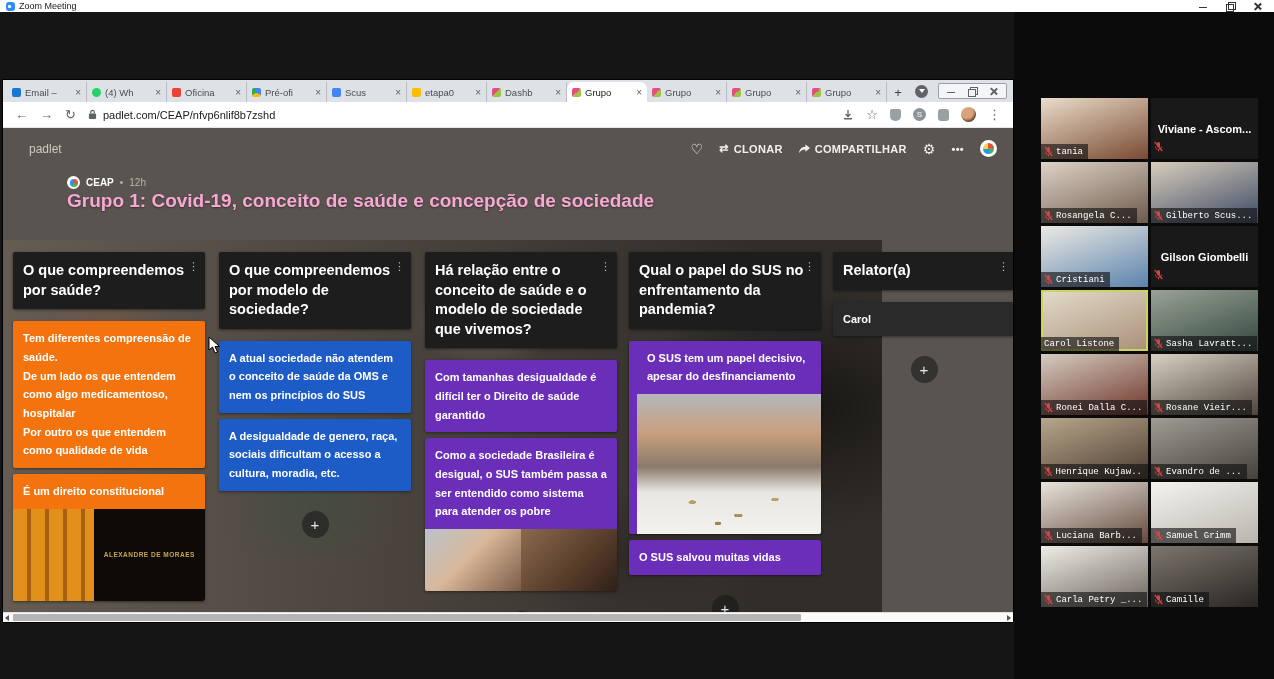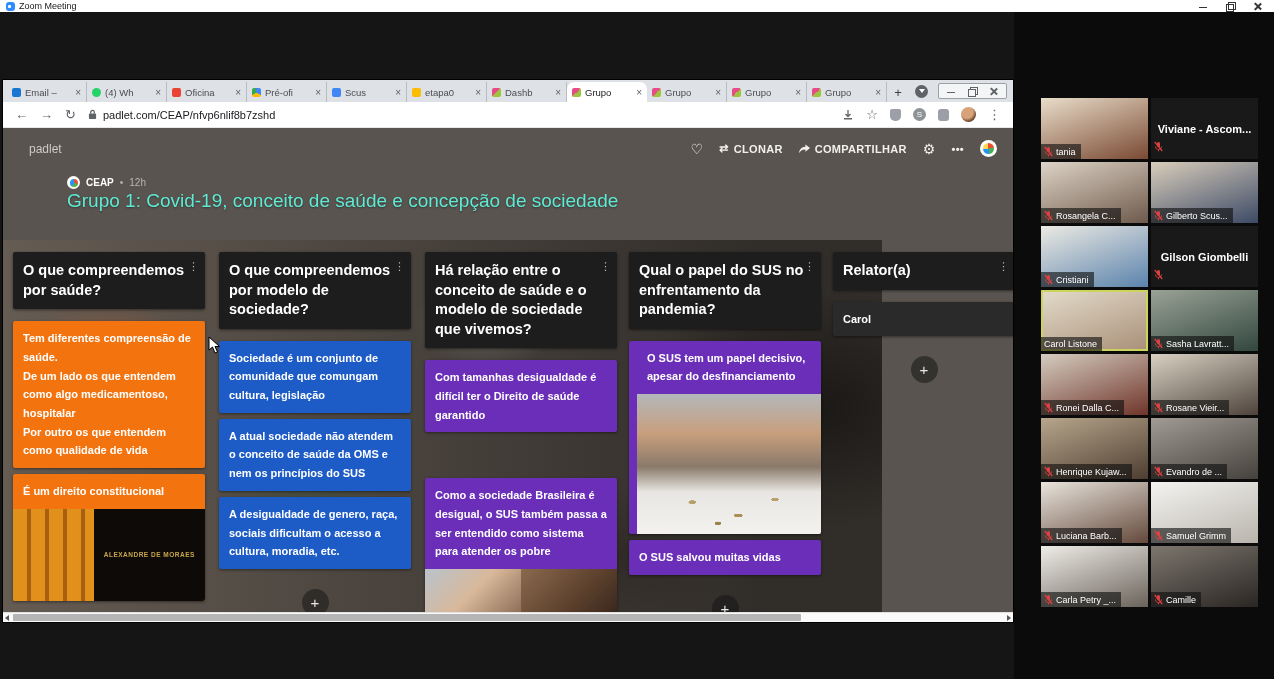--- a/index.html
+++ b/index.html
@@ -74,21 +74,21 @@
   .gear { font-size:14px; font-weight:normal; }
   .p-avatar { width:17px; height:17px; border-radius:50%; background:#fff; position:relative; cursor:pointer; }
   .p-avatar:after { content:""; position:absolute; inset:3px; border-radius:50%;
     background:conic-gradient(#e94f37 0 25%,#4caf50 0 50%,#2196f3 0 75%,#ffd54f 0); }
   .p-author { position:absolute; left:64px; top:48px; display:flex; align-items:center; gap:6px;
     font-size:10px; color:#ffffff; font-weight:bold; }
   .p-author .mini-av { width:13px; height:13px; border-radius:50%; background:#fff; position:relative; }
   .p-author .mini-av:after { content:""; position:absolute; inset:2.5px; border-radius:50%;
     background:conic-gradient(#e94f37 0 30%,#4caf50 0 60%,#2196f3 0); }
   .p-author .sep,.p-author .time { color:#b9b4ae; font-weight:normal; }
-  .p-title { position:absolute; left:64px; top:62px; font-size:19px; font-weight:normal; color:#5eead4;
+  .p-title { position:absolute; left:64px; top:62px; font-size:19px; font-weight:bold; color:#f9a8d4;
     text-shadow:0 1px 2px rgba(0,0,0,.4); }
 
   .board { position:absolute; left:0; top:112px; width:879px; height:372px; background-color:#6e655d;
     background-image:
       radial-gradient(140px 90px at 12% 30%, rgba(170,90,50,.45), transparent 60%),
       radial-gradient(160px 110px at 35% 72%, rgba(60,80,60,.5), transparent 60%),
       radial-gradient(120px 80px at 55% 22%, rgba(125,125,118,.5), transparent 60%),
       radial-gradient(180px 120px at 70% 85%, rgba(40,35,30,.6), transparent 60%),
       radial-gradient(240px 160px at 92% 45%, rgba(22,20,18,.85), transparent 75%),
       linear-gradient(90deg, rgba(80,70,60,.3), rgba(28,26,24,.75) 86%); }
@@ -132,21 +132,21 @@
   .cursor { position:absolute; left:205px; top:256px; z-index:30; pointer-events:none; }
 
   
   .sidebar { position:absolute; right:0; top:12px; width:260px; height:667px; background:#0b0b0b; }
   .tile { position:absolute; width:107px; height:61px; overflow:hidden; cursor:pointer; }
   .tile.active { outline:2px solid #cdd45e; outline-offset:-2px; }
   .tile.namedtile { background:#191919; display:flex; align-items:center; justify-content:center; }
   .tile .centername { color:#fff; font-size:11px; font-weight:bold; text-align:center; padding:0 4px; }
   .plabel { position:absolute; left:0; bottom:0; display:flex; align-items:center; gap:3px;
     background:rgba(15,15,15,.62); color:#fff; font-size:9px; padding:2px 5px 2px 3px; max-width:100%; }
-  .plabel span { white-space:nowrap; overflow:hidden; }
+  .plabel span { white-space:nowrap; overflow:hidden;font-family:Liberation Mono, monospace; }
   .miconly { position:absolute; left:3px; bottom:3px; }
 </style>
 </head>
 <body>
 
 <div class="titlebar">
   <div class="tb-left">
     <span class="zoom-ico"></span>
     <span>Zoom Meeting</span>
   </div>
@@ -292,36 +292,33 @@
               <div class="cimg img-book">
                 <div class="bookright">
                   <span class="booktitle">ALEXANDRE DE MORAES</span>
                 </div>
               </div>
             </div>
           </div>
           <div class="pcol" style="left: 216px; width: 192px;">
             <div class="colhead"><span>O que compreendemos por modelo de sociedade?</span><span class="kebab">⋮</span></div>
             <div class="pcard" style="background: rgb(29, 91, 199);">
-              <div class="ctext">Sociedade é  um conjunto de comunidade que comungam cultura, legislação</div>
-            </div>
-            <div class="pcard" style="background: rgb(29, 91, 199);">
               <div class="ctext">A atual sociedade não atendem o conceito de saúde da OMS e nem os princípios do SUS</div>
             </div>
             <div class="pcard" style="background: rgb(29, 91, 199);">
               <div class="ctext">A desigualdade de genero, raça, sociais dificultam o acesso a cultura, moradia, etc.</div>
             </div>
             <div class="plusbtn">+</div>
           </div>
           <div class="pcol" style="left: 422px; width: 192px;">
             <div class="colhead"><span>Há relação entre o conceito de saúde e o modelo de sociedade que vivemos?</span><span class="kebab">⋮</span></div>
             <div class="pcard" style="background: rgb(106, 46, 184);">
               <div class="ctext">Com tamanhas desigualdade é difícil  ter o Direito de saúde garantido</div>
             </div>
-            <div class="pcard" style="background: rgb(106, 46, 184); margin-top: 40px;">
+            <div class="pcard" style="background: rgb(106, 46, 184);">
               <div class="ctext">Como a sociedade Brasileira é desigual, o SUS também passa a ser entendido como sistema para atender os pobre</div>
               <div class="cimg img-children">
                 <div class="ch1"></div>
                 <div class="ch2"></div>
               </div>
             </div>
             <div class="plusbtn">+</div>
           </div>
           <div class="pcol" style="left: 626px; width: 192px;">
             <div class="colhead"><span>Qual o papel do SUS no enfrentamento da pandemia?</span><span class="kebab">⋮</span></div>

